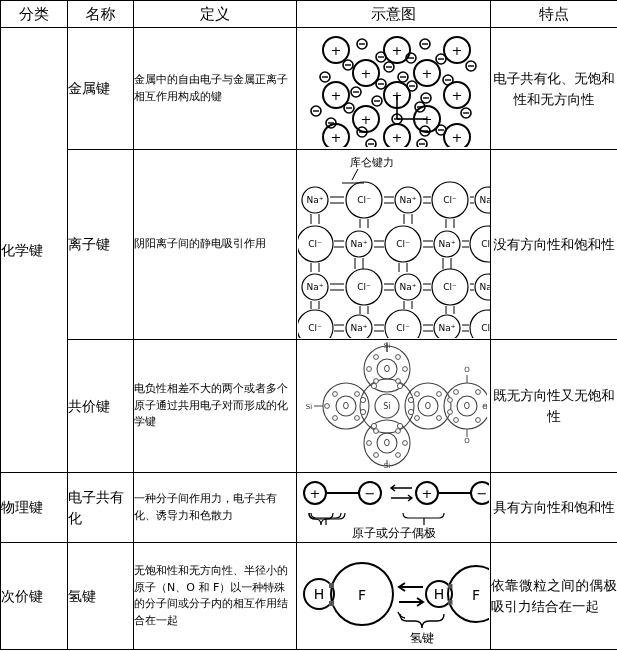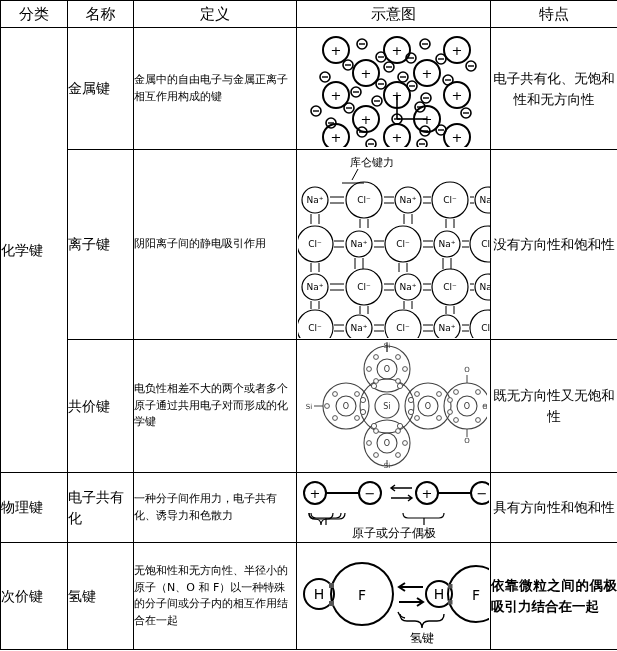--- a/index.html
+++ b/index.html
@@ -47,21 +47,21 @@
     font-size: 11px;
     line-height: 1.5;
     padding: 4px 7px;
   }
   .cell-feat {
     text-align: center;
     font-size: 13.5px;
     line-height: 1.55;
     padding: 4px 8px;
   }
-  .cell-feat.justify { text-align: justify; text-align-last: left; font-weight: bold; }
+  .cell-feat.justify { text-align: justify; text-align-last: left; }
   .cell-diagram {
     text-align: center;
     padding: 0;
   }
   .diagram-wrap {
     display: flex;
     align-items: center;
     justify-content: center;
     width: 100%;
   }

